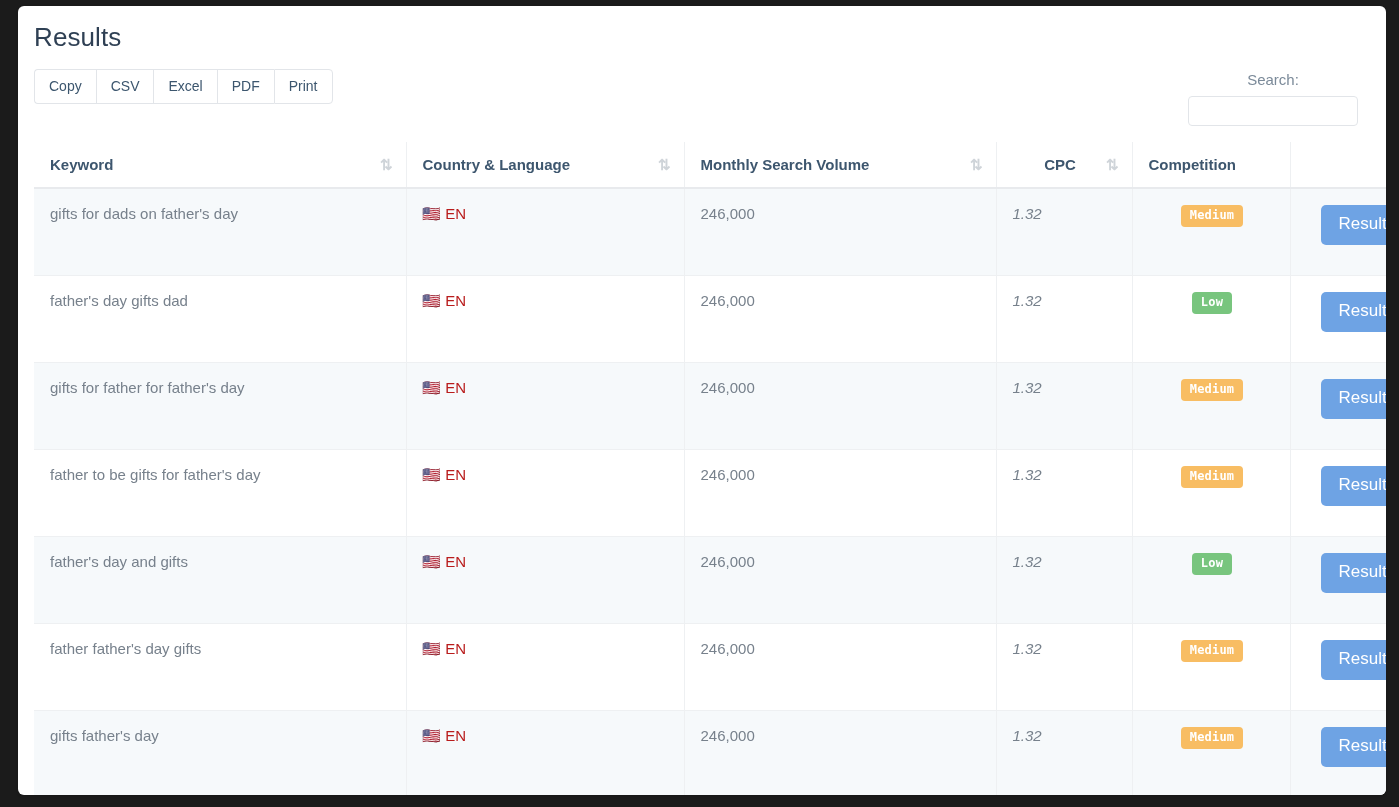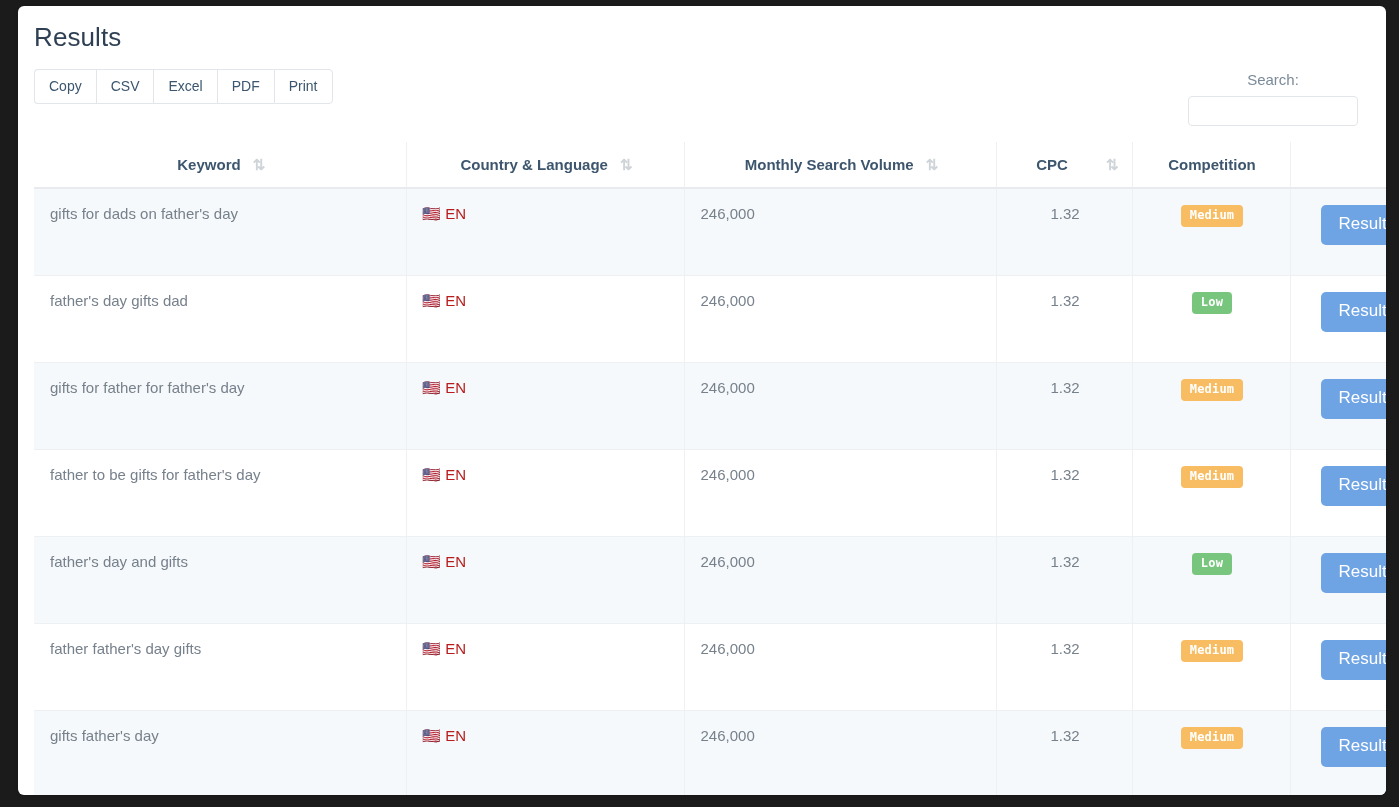--- a/index.html
+++ b/index.html
@@ -111,25 +111,25 @@
     box-sizing: border-box;
     position: relative;
     white-space: nowrap;
   }
   table.results thead th:last-child {
     border-right: none;
   }
   th .th-flex {
     display: flex;
     align-items: center;
-    justify-content: center;
+    justify-content: space-between;
   }
   th.num .th-flex {
     justify-content: flex-end;
-    gap: 26px;
+    gap: 18px;
   }
   .sort-icon {
     color: #cfd4d9;
     font-size: 15px;
     line-height: 1;
     margin-left: 12px;
     letter-spacing: -1px;
     font-weight: bold;
   }
 
@@ -147,21 +147,22 @@
     border-right: none;
   }
   table.results tbody tr:nth-child(odd) td {
     background: #f6f9fb;
   }
   table.results tbody tr:nth-child(even) td {
     background: #ffffff;
   }
 
   td.num {
-    text-align: center;
+    text-align: left;
+    font-style: italic;
   }
   td.center {
     text-align: center;
   }
 
   .flag-cell {
     white-space: nowrap;
   }
   .flag-icon {
     font-size: 15px;

